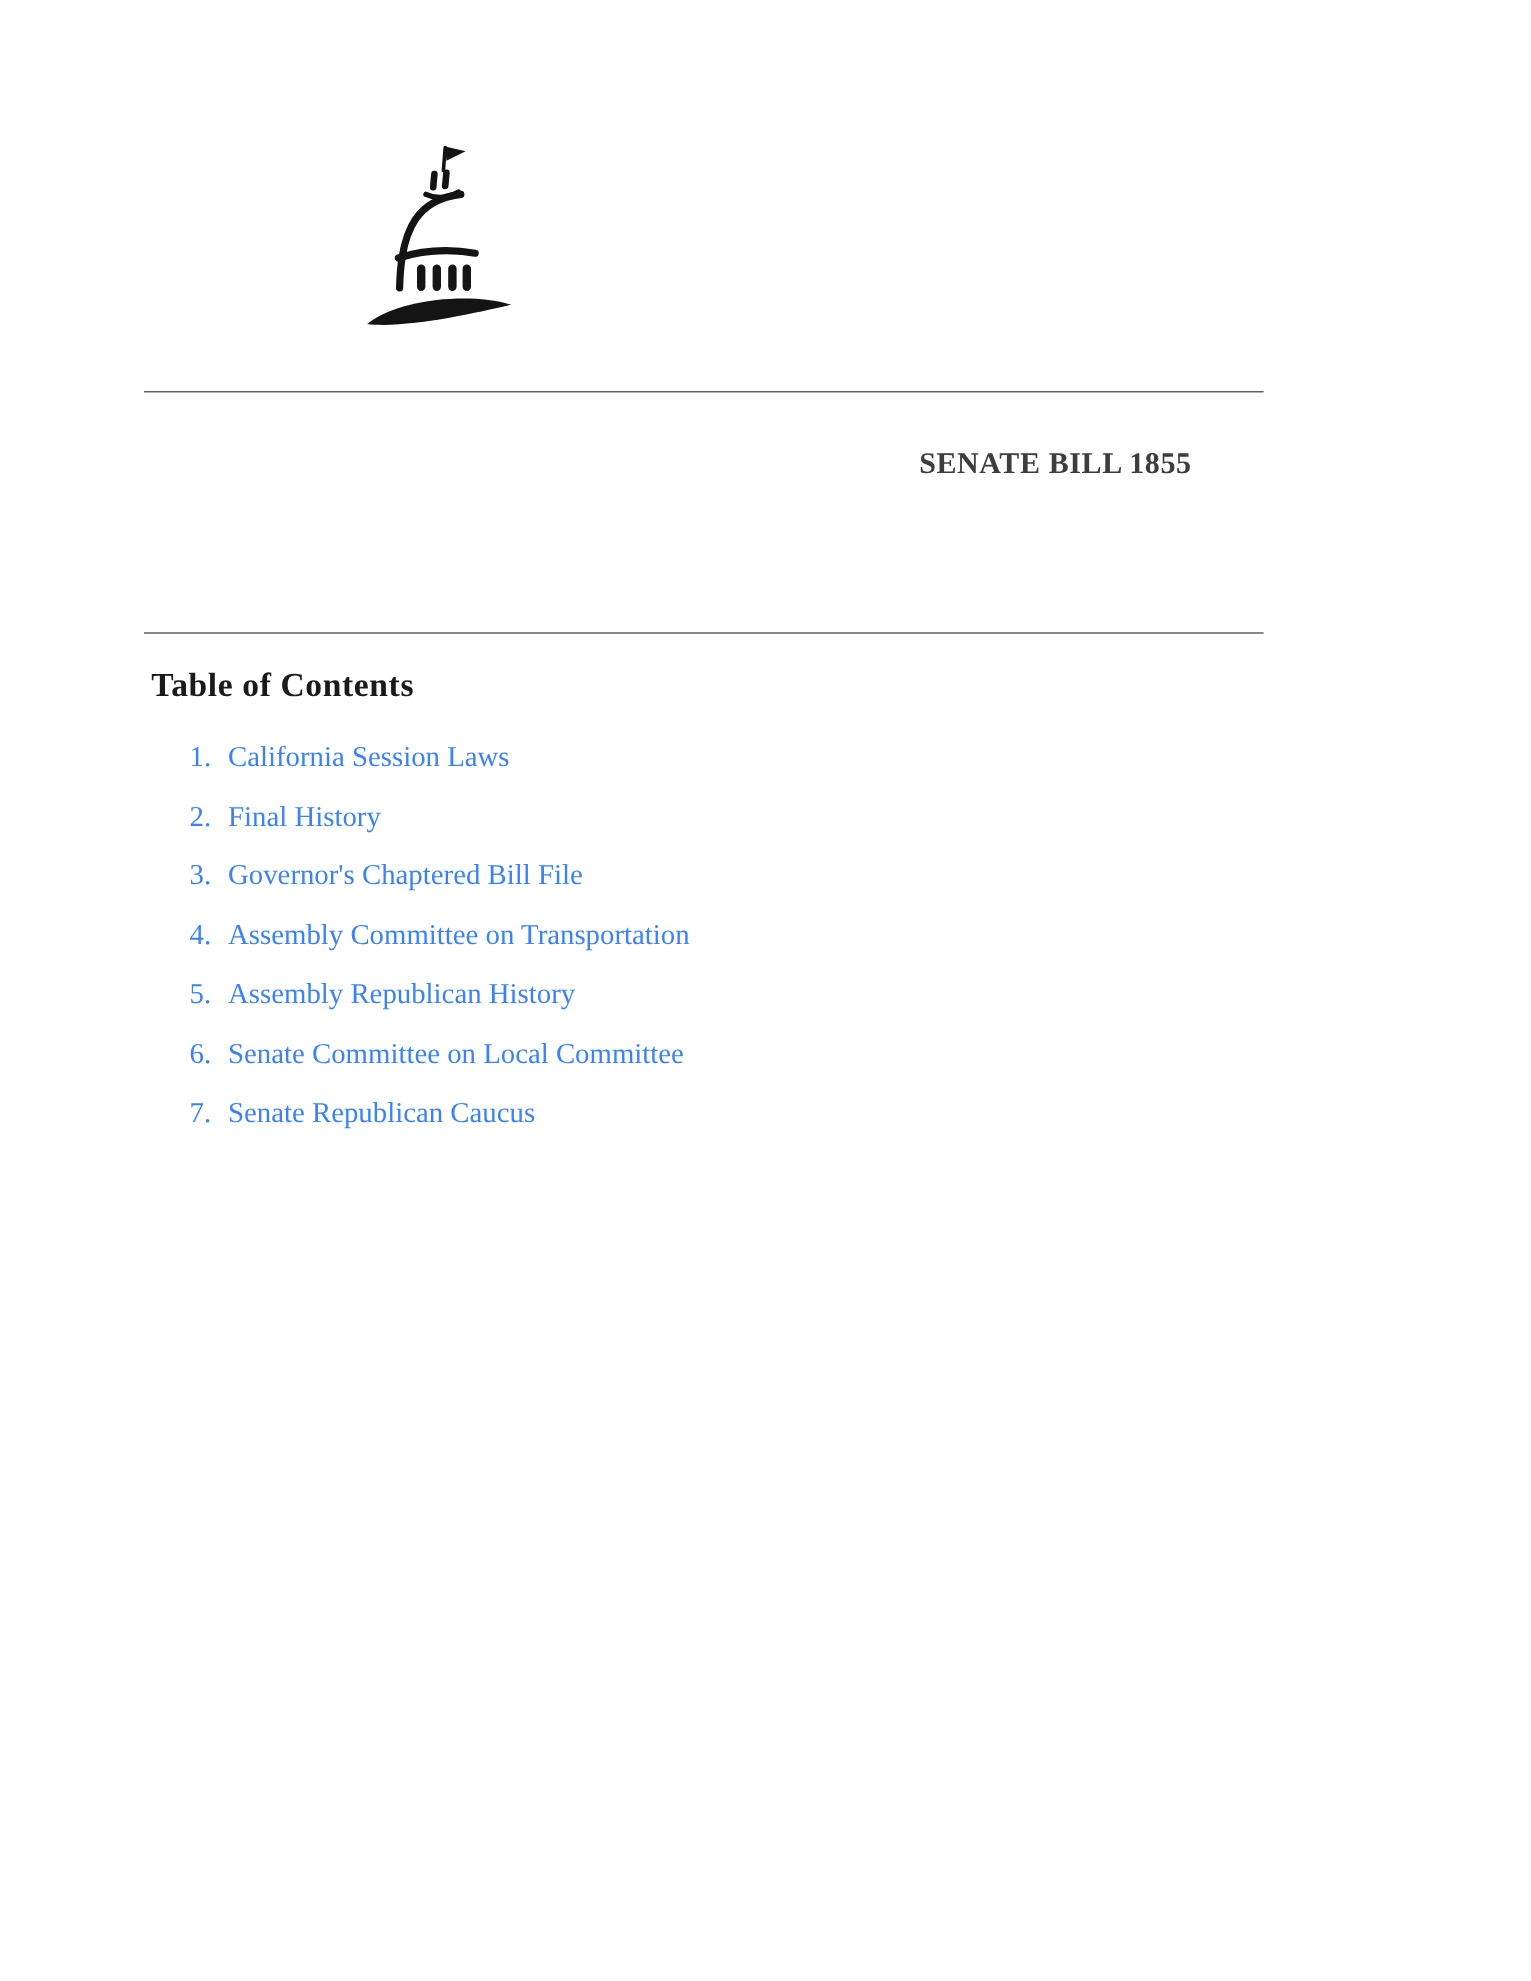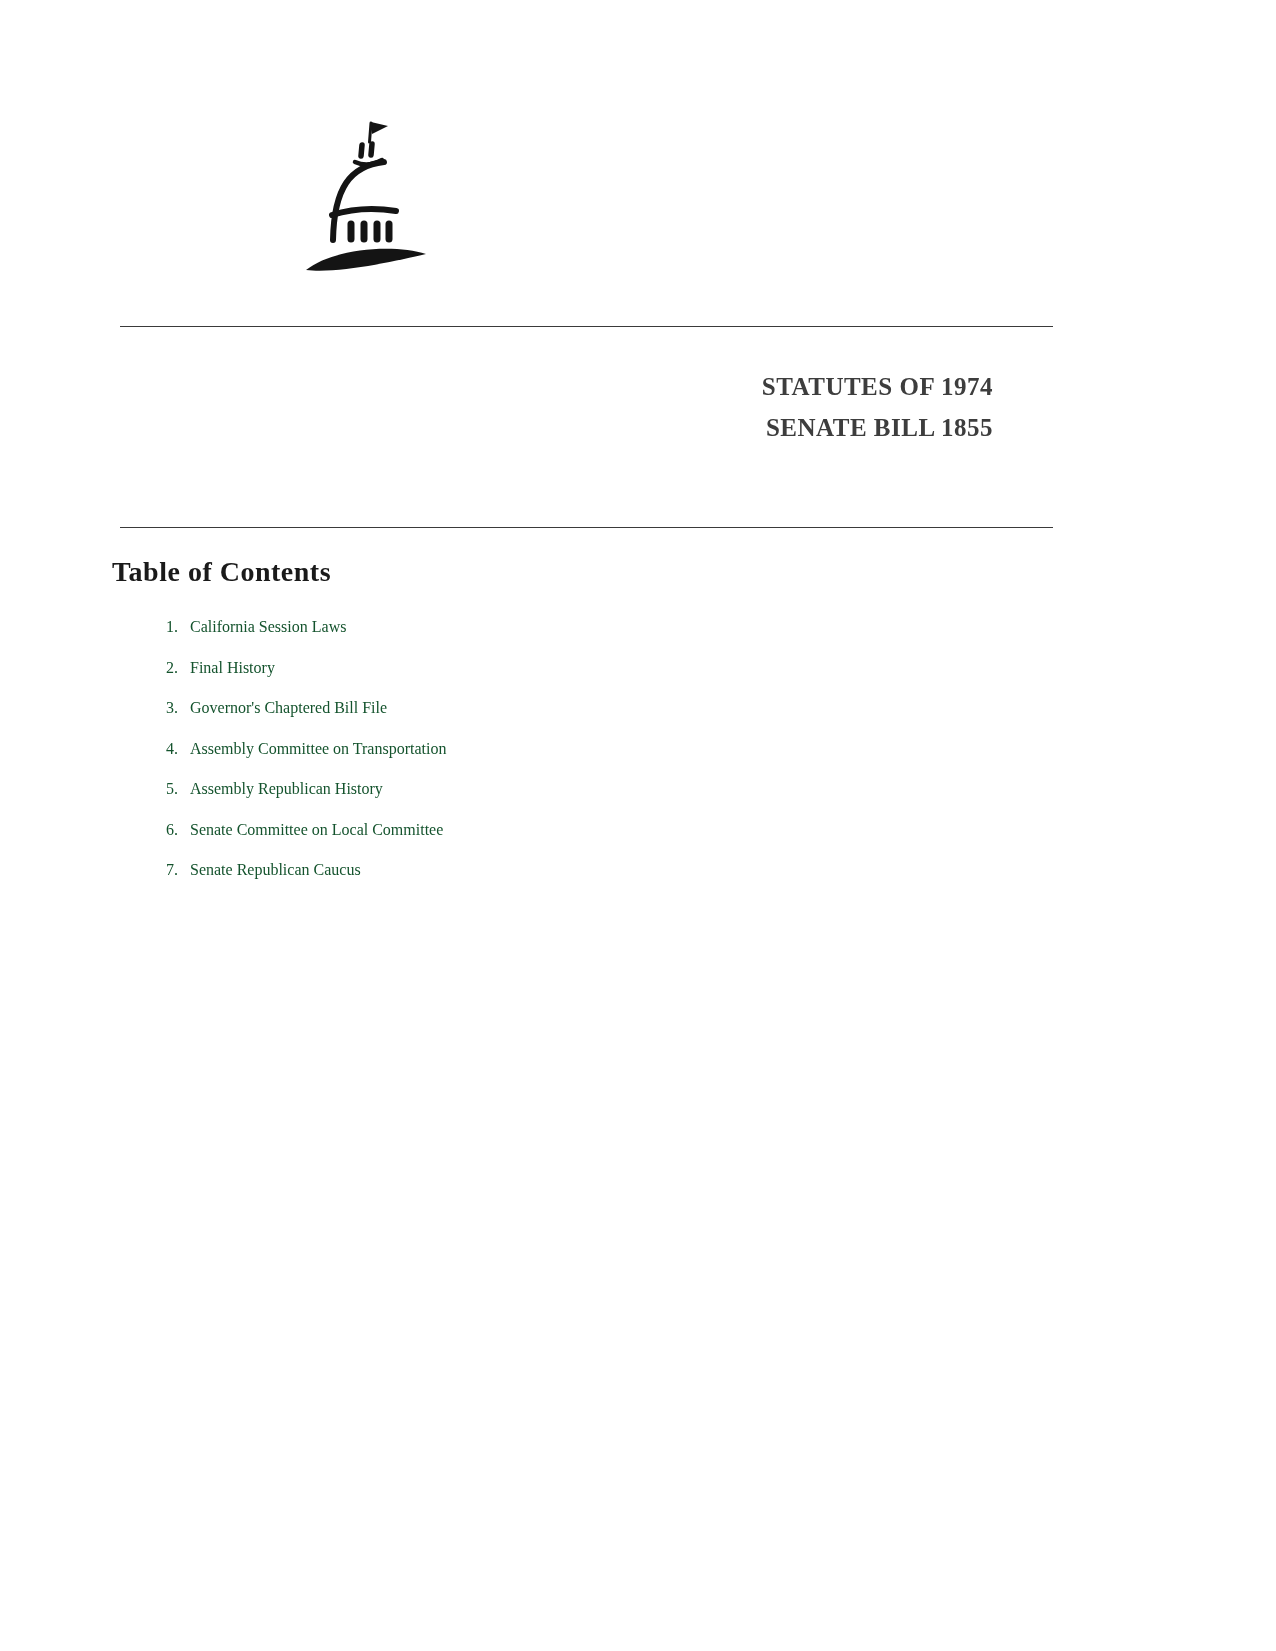--- a/index.html
+++ b/index.html
@@ -76,35 +76,35 @@
     letter-spacing: 0.5px;
   }
   .statutes .line {
     line-height: 41px;
     white-space: pre;
   }
 
   
   .toc-title {
     position: absolute;
-    left: 112px;
+    left: 126px;
     top: 556px;
     font-size: 28px;
     font-weight: bold;
     color: #1a1a1a;
     letter-spacing: 0.5px;
   }
   .toc-list {
     position: absolute;
     left: 137px;
     top: 618px;
     margin: 0;
     padding-left: 45px;
-    font-size: 16px;
-    color: #14532d;
+    font-size: 24px;
+    color: #3b82f6;
   }
   .toc-list li {
     margin-bottom: 22.5px;
     padding-left: 8px;
   }
 </style>
 </head>
 <body>
 
 <div class="page">
@@ -129,21 +129,20 @@
       <path d="M97 106 L97 121" stroke="#141414" stroke-width="7" stroke-linecap="round"></path>
 
       <path d="M14 152 C42 130 102 126 134 136 C104 143 46 156 14 152 Z" fill="#141414"></path>
     </svg>
   </div>
 
 
   <div class="rule rule-1"></div>
 
   <div class="statutes">
-    <div class="line">STATUTES OF 1974</div>
     <div class="line">SENATE BILL 1855</div>
   </div>
 
   <div class="rule rule-2"></div>
 
   <div class="toc-title">Table of Contents</div>
 
   <ol class="toc-list">
     <li>California Session Laws</li>
     <li>Final History</li>

